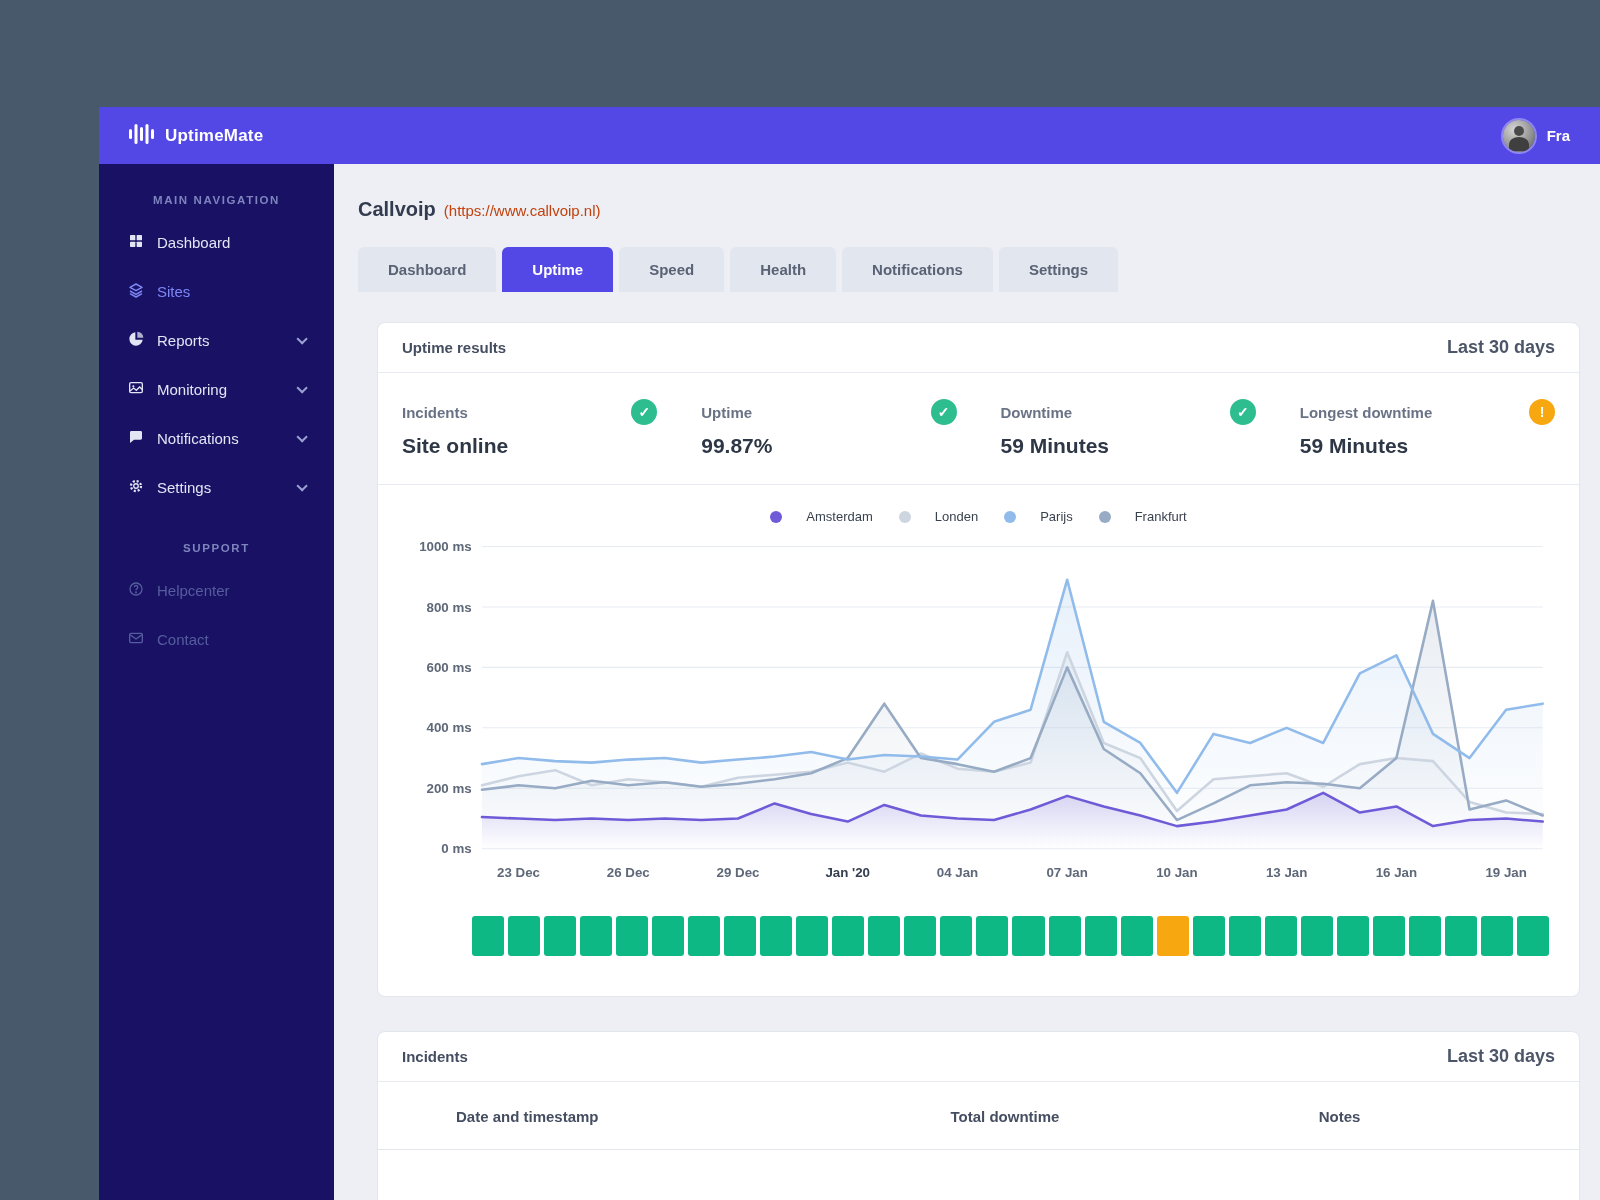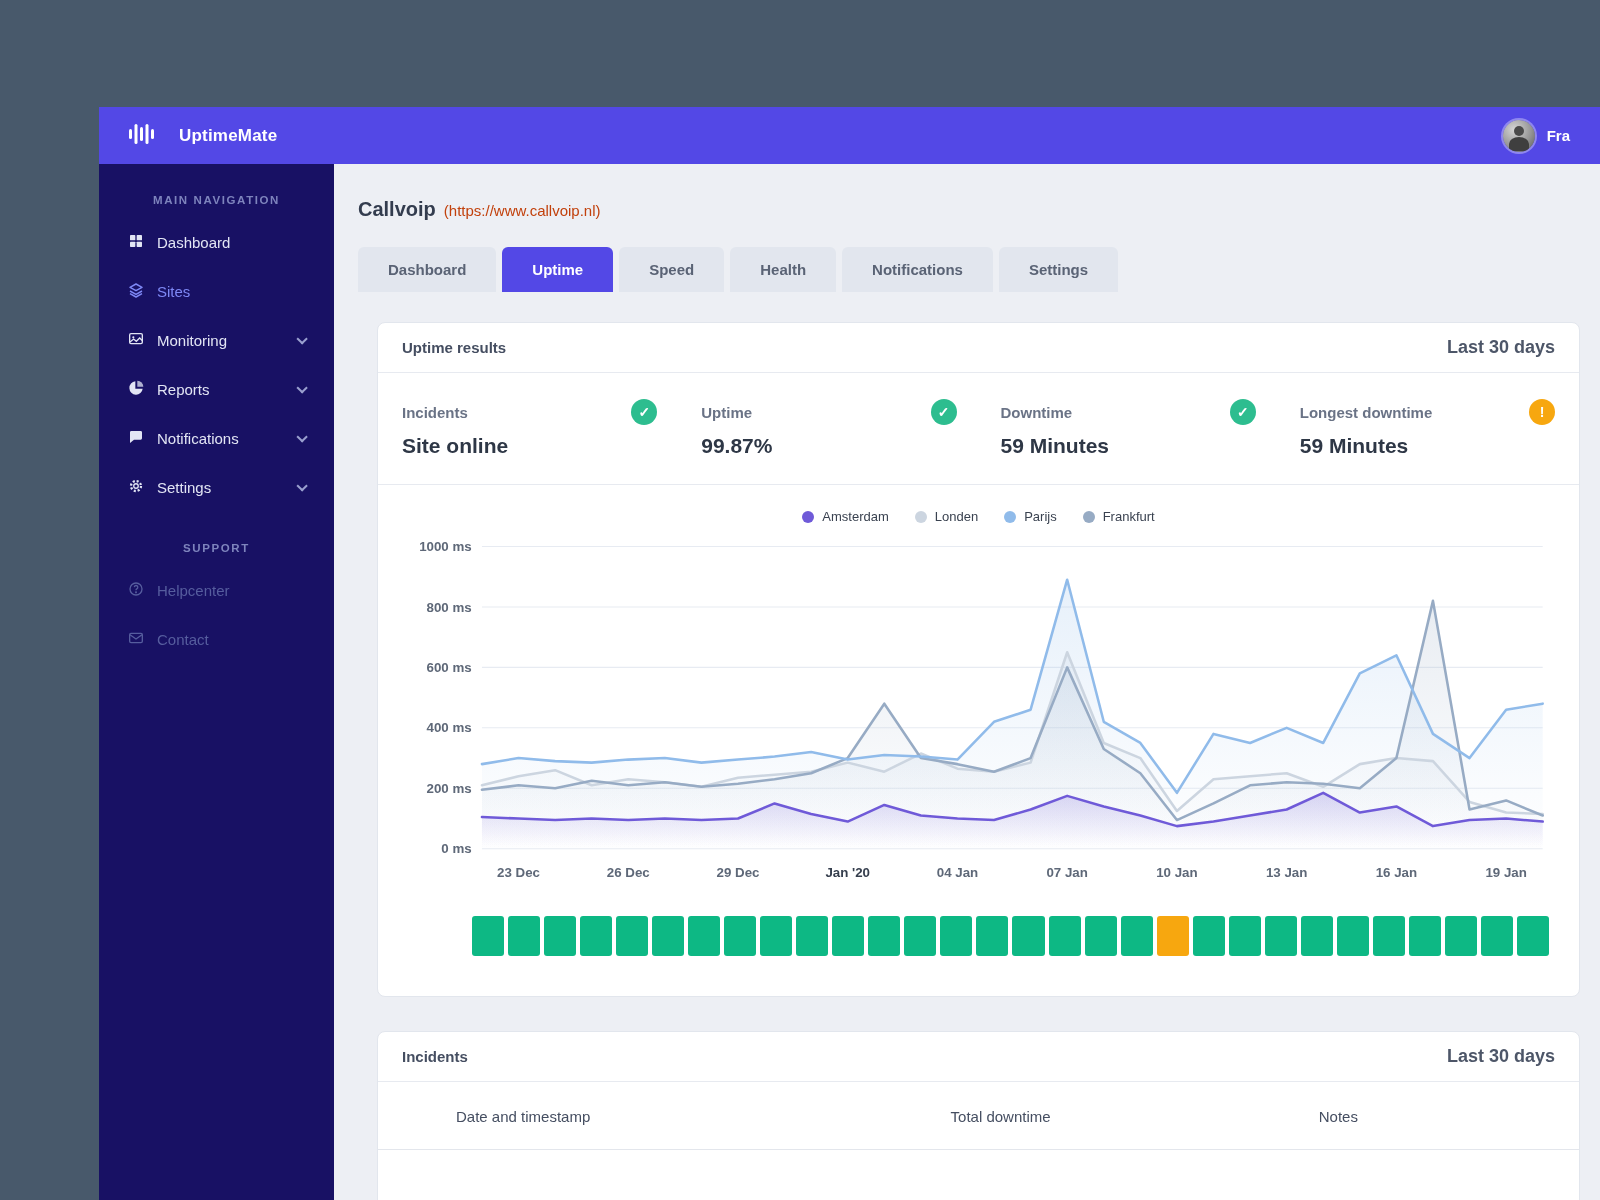--- a/index.html
+++ b/index.html
@@ -3,21 +3,21 @@
 <meta charset="utf-8">
 <style>
   * { margin:0; padding:0; box-sizing:border-box; }
   html,body { width:1600px; height:1200px; overflow:hidden; }
   body { background:#48596b; font-family:"Liberation Sans", sans-serif; position:relative; }
 
   .window { position:absolute; left:99px; top:107px; width:1501px; height:1093px; display:flex; flex-direction:column; }
 
   
   .topbar { height:57px; background:#5348e6; display:flex; align-items:center; justify-content:space-between; padding:0 30px; flex:0 0 auto; }
-  .brand { display:flex; align-items:center; gap:24px; color:#ffffff; }
+  .brand { display:flex; align-items:center; gap:10px; color:#ffffff; }
   .brand-name { font-size:17px; font-weight:700; letter-spacing:.2px; }
   .user { display:flex; align-items:center; gap:12px; color:#ffffff; cursor:pointer; }
   .avatar { width:32px; height:32px; border-radius:50%; background:radial-gradient(circle at 35% 30%, #d6d6d6, #969696 55%, #555555); position:relative; overflow:hidden; box-shadow:0 0 0 2px rgba(255,255,255,.35); }
   .avatar::before { content:""; position:absolute; left:11px; top:6px; width:10px; height:10px; border-radius:50%; background:#4a4a4a; }
   .avatar::after { content:""; position:absolute; left:6px; top:17px; width:20px; height:14px; border-radius:50% 50% 0 0; background:#3f3f3f; }
   .user-name { font-size:15px; font-weight:700; }
 
   
   .body-row { flex:1; display:flex; min-height:0; }
 
@@ -52,32 +52,32 @@
   .badge { width:26px; height:26px; border-radius:50%; display:flex; align-items:center; justify-content:center; color:#fff; font-size:14px; font-weight:700; }
   .badge.ok { background:#2dbd8f; }
   .badge.ok::after { content:"✓"; }
   .badge.warn { background:#f7a70f; }
   .badge.warn::after { content:"!"; }
   .stat-value { font-size:21px; font-weight:700; color:#2e3746; margin-top:9px; }
 
   
   .chart-wrap { padding:16px 24px 0; }
   .legend { display:flex; justify-content:center; align-items:center; gap:26px; margin:8px 0 4px; }
-  .legend-item { display:flex; align-items:center; gap:8px; font-size:13px; font-weight:500; color:#3a4250; cursor:pointer; }
+  .legend-item { display:flex; align-items:center; gap:24px; font-size:13px; font-weight:500; color:#3a4250; cursor:pointer; }
   .legend-dot { width:12px; height:12px; border-radius:50%; background:#ccc; }
   svg.chart { display:block; width:100%; height:auto; font-family:inherit; }
 
   
   .blocks { display:flex; gap:4px; height:40px; margin:26px 30px 40px 94px; }
   .blocks .block { flex:1; border-radius:3px; }
 
   
   .card.incidents { margin-top:34px; min-height:260px; }
   .tbl-head { display:grid; grid-template-columns:45% 33.5% 21.5%; padding:26px 24px 24px 78px; border-bottom:1px solid #e3e6ec; }
-  .tbl-head .th { font-size:15px; font-weight:400; color:#454e61; }
+  .tbl-head .th { font-size:15px; font-weight:700; color:#454e61; }
 </style>
 </head>
 <body>
 
 <div class="window">
 
   <div class="topbar">
     <div class="brand">
       <span>
         <svg width="26" height="22" viewBox="0 0 26 22" fill="#ffffff">
@@ -119,38 +119,38 @@
             <path d="M12 3l9 5-9 5-9-5z"></path>
               <path d="M3 13.5l9 5 9-5"></path>
               <path d="M3 17.5l9 5 9-5"></path>
           </svg>
         </span>
         <span>Sites</span>
       </div>
 
       <div class="nav-item">
         <span>
+          <svg width="16" height="16" viewBox="0 0 24 24">
+            <path fill="currentColor" d="M11 2A10 10 0 1 0 22 13H11Z"></path>
+            <path fill="currentColor" d="M14 1a9 9 0 0 1 9 9h-9Z" opacity=".75"></path>
+          </svg>
+        </span>
+        <span>Reports</span>
+        <span class="chev"></span>
+      </div>
+
+      <div class="nav-item">
+        <span>
           <svg width="16" height="16" viewBox="0 0 24 24" fill="none" stroke="currentColor" stroke-width="2">
             <rect x="2.5" y="4" width="19" height="15" rx="2"></rect>
               <circle cx="8" cy="9.5" r="1.6" fill="currentColor" stroke="none"></circle>
             <path d="M3 16.5l5.5-4.5 4 3.5 5-5 4.5 4.5"></path>
           </svg>
         </span>
         <span>Monitoring</span>
-        <span class="chev"></span>
-      </div>
-
-      <div class="nav-item">
-        <span>
-          <svg width="16" height="16" viewBox="0 0 24 24">
-            <path fill="currentColor" d="M11 2A10 10 0 1 0 22 13H11Z"></path>
-            <path fill="currentColor" d="M14 1a9 9 0 0 1 9 9h-9Z" opacity=".75"></path>
-          </svg>
-        </span>
-        <span>Reports</span>
         <span class="chev"></span>
       </div>
 
       <div class="nav-item">
         <span>
           <svg width="16" height="16" viewBox="0 0 24 24" fill="currentColor">
             <path d="M3 5a2 2 0 0 1 2-2h14a2 2 0 0 1 2 2v9a2 2 0 0 1-2 2H9l-6 5z"></path>
           </svg>
         </span>
         <span>Notifications</span>

